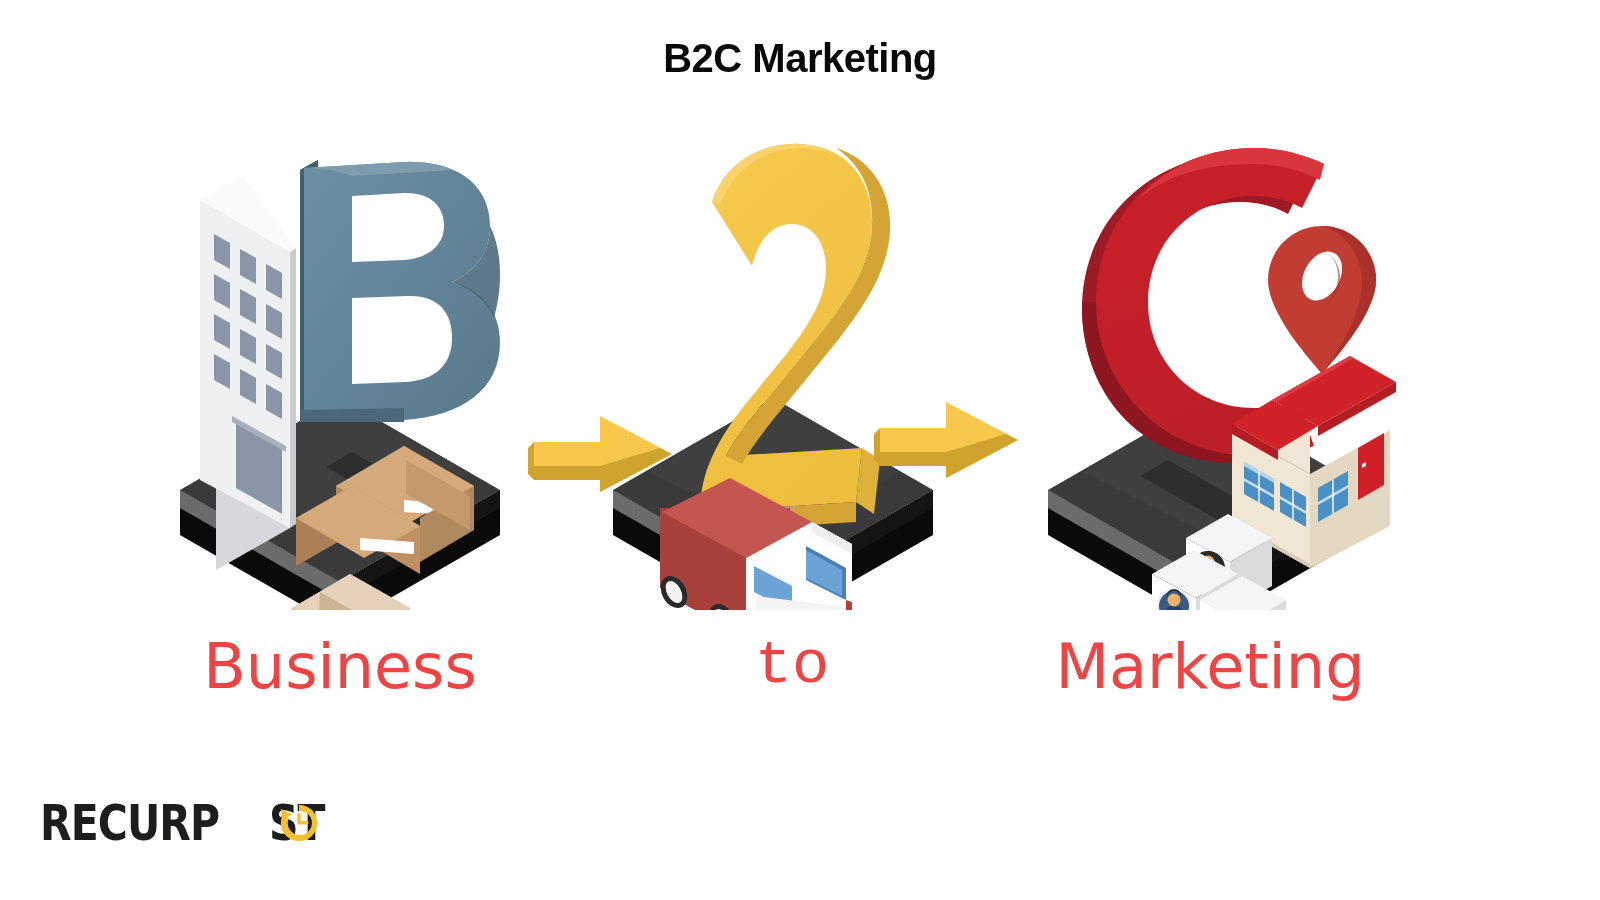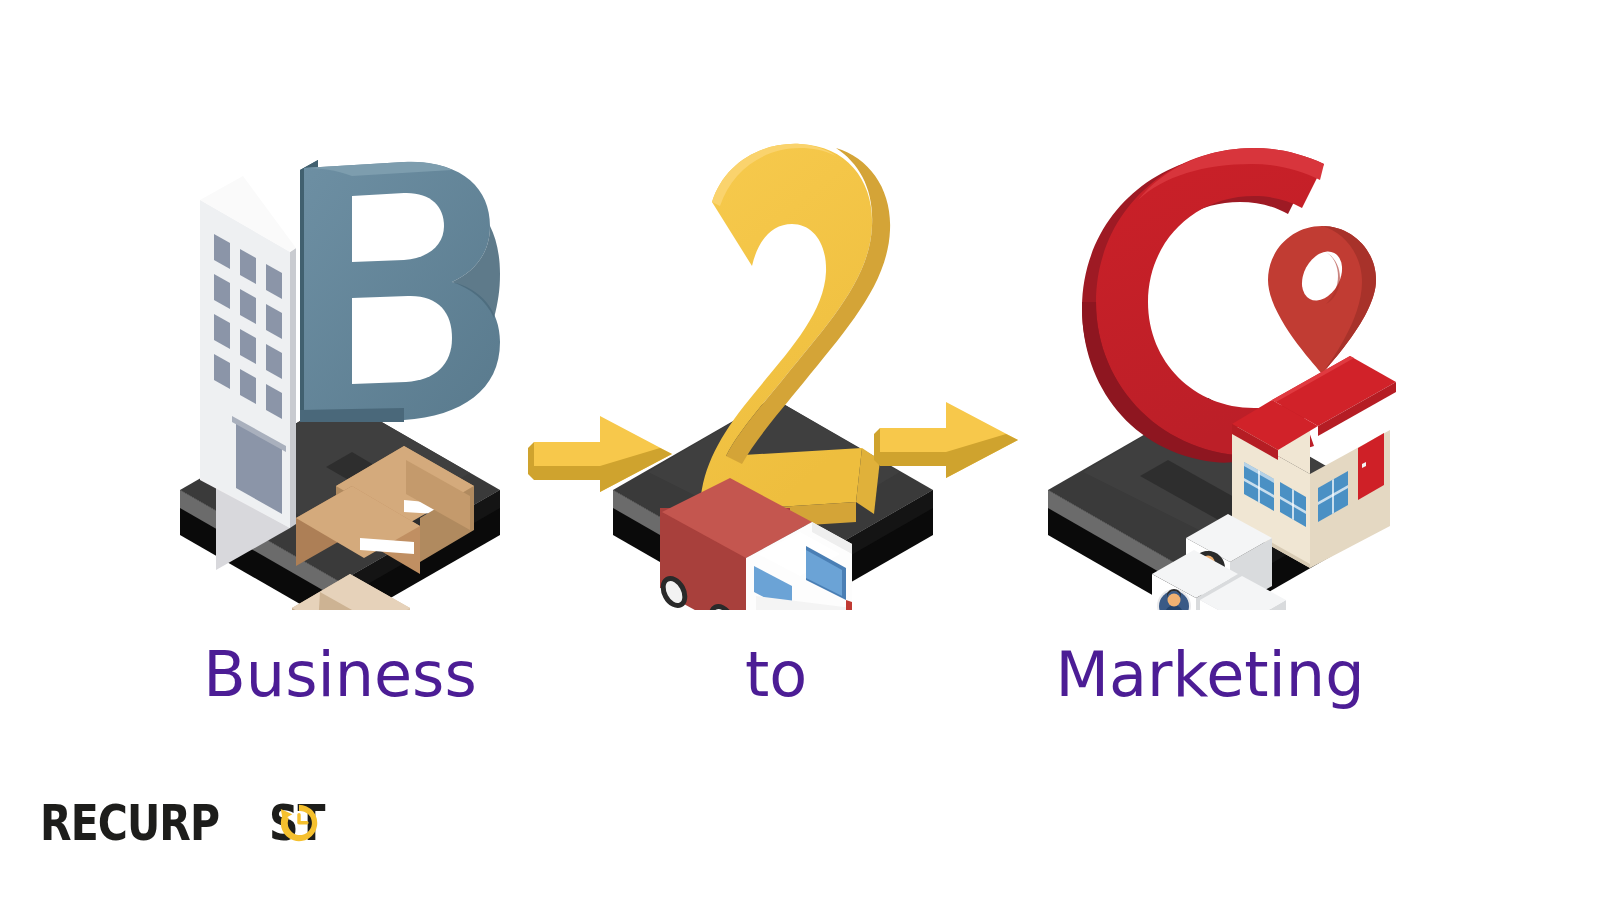--- a/index.html
+++ b/index.html
@@ -13,46 +13,46 @@
   .title{
     position:absolute;left:0;top:36px;width:1600px;
     text-align:center;font-size:40px;font-weight:bold;color:#0a0a0a;
     letter-spacing:-0.5px;
   }
 
   .stage{position:absolute;left:0;top:130px;width:1600px;height:480px;}
 
   .label{
     position:absolute;top:630px;text-align:center;
-    font-size:62px;color:#4c1d95;font-weight:400;letter-spacing:0px;
+    font-size:62px;color:#ef4444;font-weight:400;letter-spacing:0px;
     font-family:"DejaVu Sans",sans-serif;
-    margin-top:8px;
   }
   #label-business{left:110px;width:460px;}
-  #label-to{left:616px;width:320px;}
+  #label-to{left:632px;width:320px;font-family:Liberation Mono, monospace;}
   #label-consumer{left:990px;width:440px;}
 
   .logo{position:absolute;left:40px;top:793px;height:62px;}
   .logo-text{
     font-family:"DejaVu Sans",sans-serif;
     font-weight:bold;font-size:49px;color:#1d1d1b;
     letter-spacing:-1px;line-height:62px;display:inline-block;
     font-stretch:condensed;
     transform:scaleX(0.93);transform-origin:left center;
   }
   .logo-clock{
     position:absolute;left:276px;top:800px;width:46px;height:46px;
   }
   .sr{position:absolute;width:1px;height:1px;overflow:hidden;clip:rect(0,0,0,0);}
 </style>
 </head>
 <body>
 
 <div id="canvas">
 
+  <div class="title">B2C Marketing</div>
 
   <div class="stage">
     <svg width="1600" height="480" viewBox="0 0 1600 480">
       <defs>
         <linearGradient id="gB" x1="0" y1="0" x2="1" y2="1">
           <stop offset="0" stop-color="#6d8fa3"></stop>
             <stop offset="1" stop-color="#597a8d"></stop>
         </linearGradient>
         <linearGradient id="gBside" x1="0" y1="0" x2="0" y2="1">
           <stop offset="0" stop-color="#587a8d"></stop>

